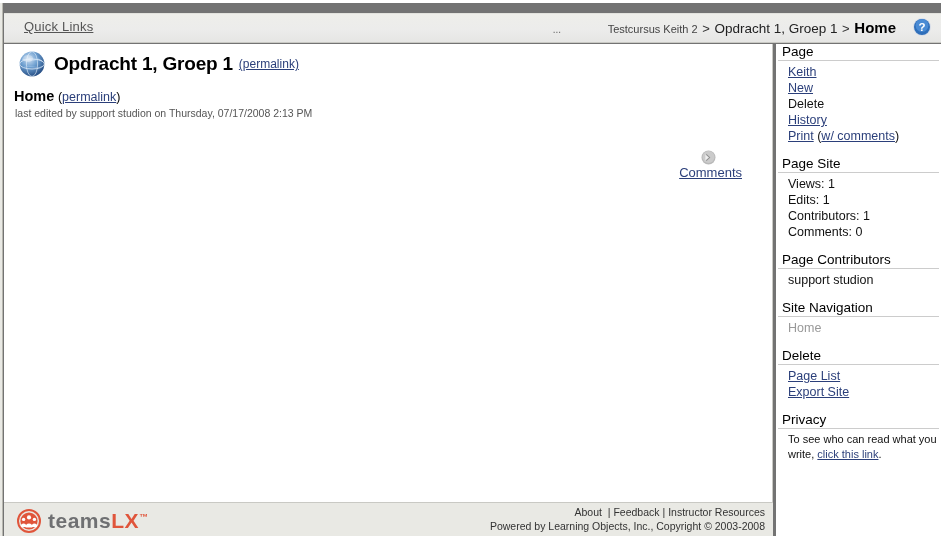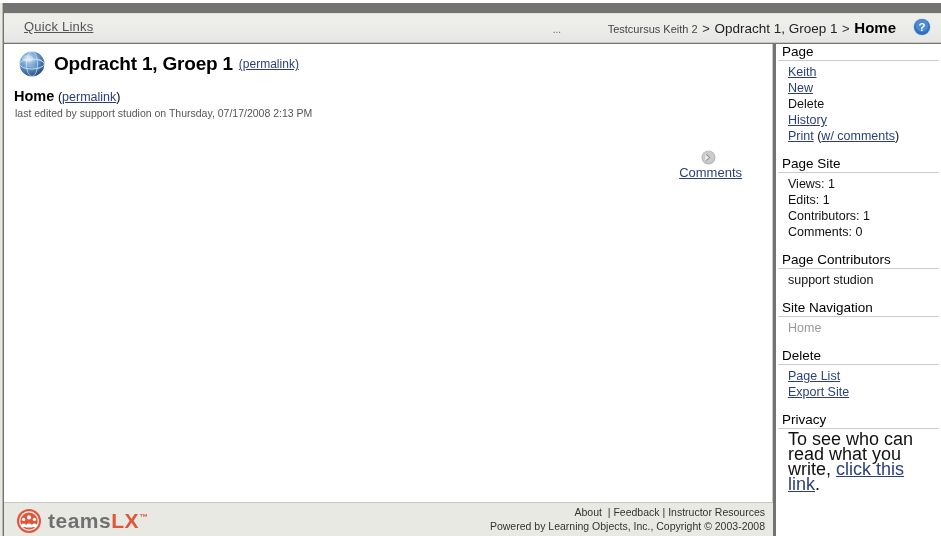--- a/index.html
+++ b/index.html
@@ -149,21 +149,21 @@
   .sb-block { margin-bottom: 2px; }
   .sb-title {
     font-size: 13.5px; font-weight: normal; color: #000;
     padding: 0 0 1px 4px;
     border-bottom: 1px solid #cccccc;
     margin: 0 2px 3px 2px;
   }
   .sb-body { padding: 0 2px 0 12px; }
   .sb-line { font-size: 12.5px; line-height: 16px; color: #111; }
   .sb-muted { color: #999999; }
-  .sb-para { font-size: 18px; line-height: 15px; color: #111; }
+  .sb-para { font-size: 11px; line-height: 15px; color: #111; }
   .sp-14 { height: 10px; }
 </style>
 </head>
 <body>
 
 <div id="page">
 
   <div class="frame-edge-left"></div>
   <div class="frame-edge-top"></div>
 

